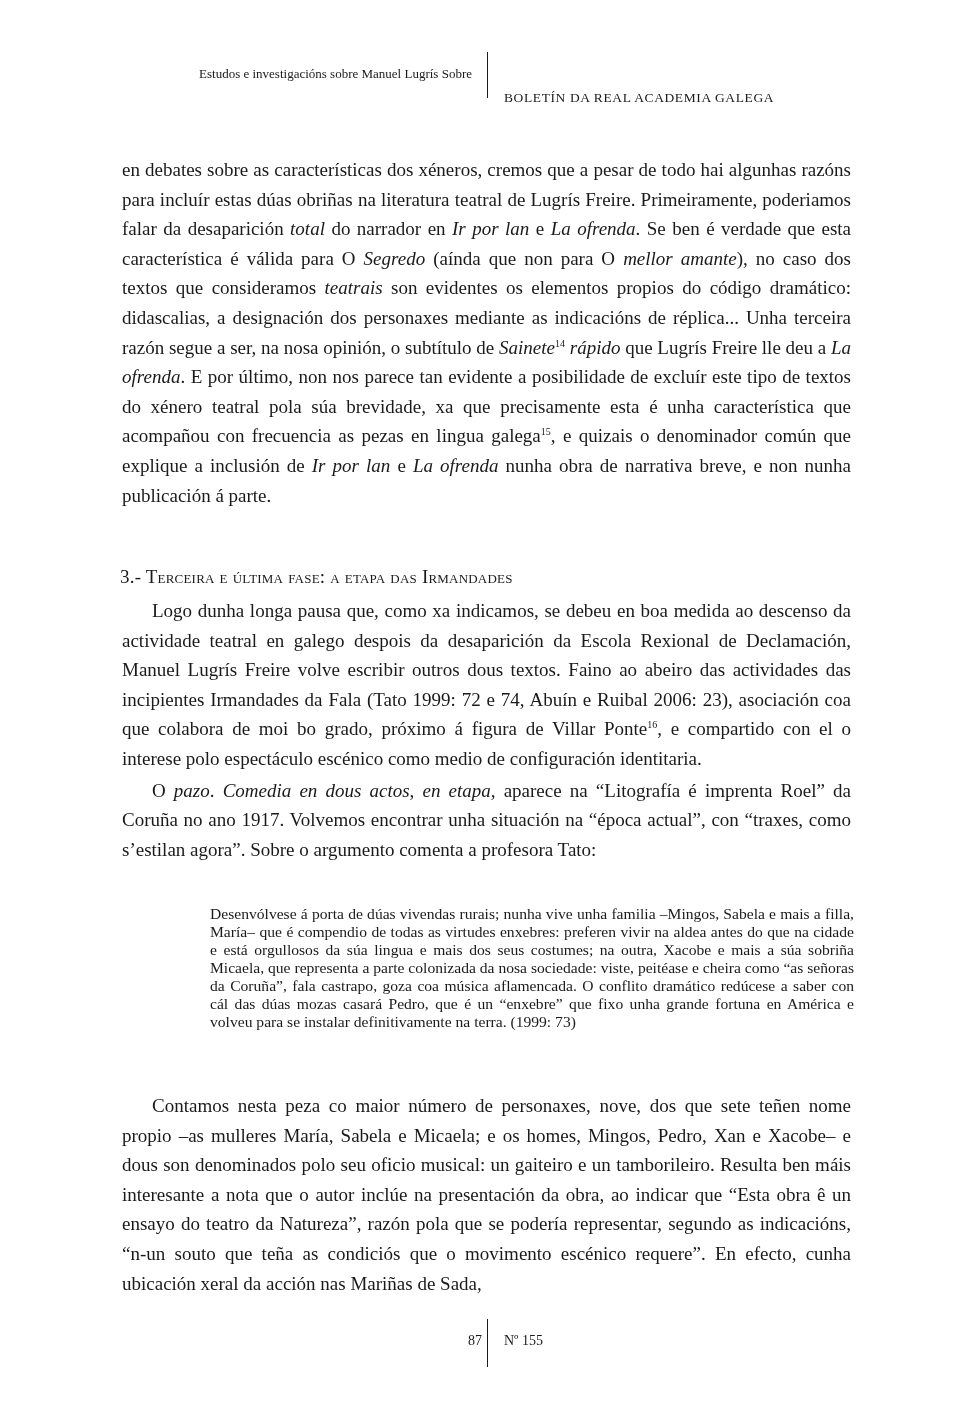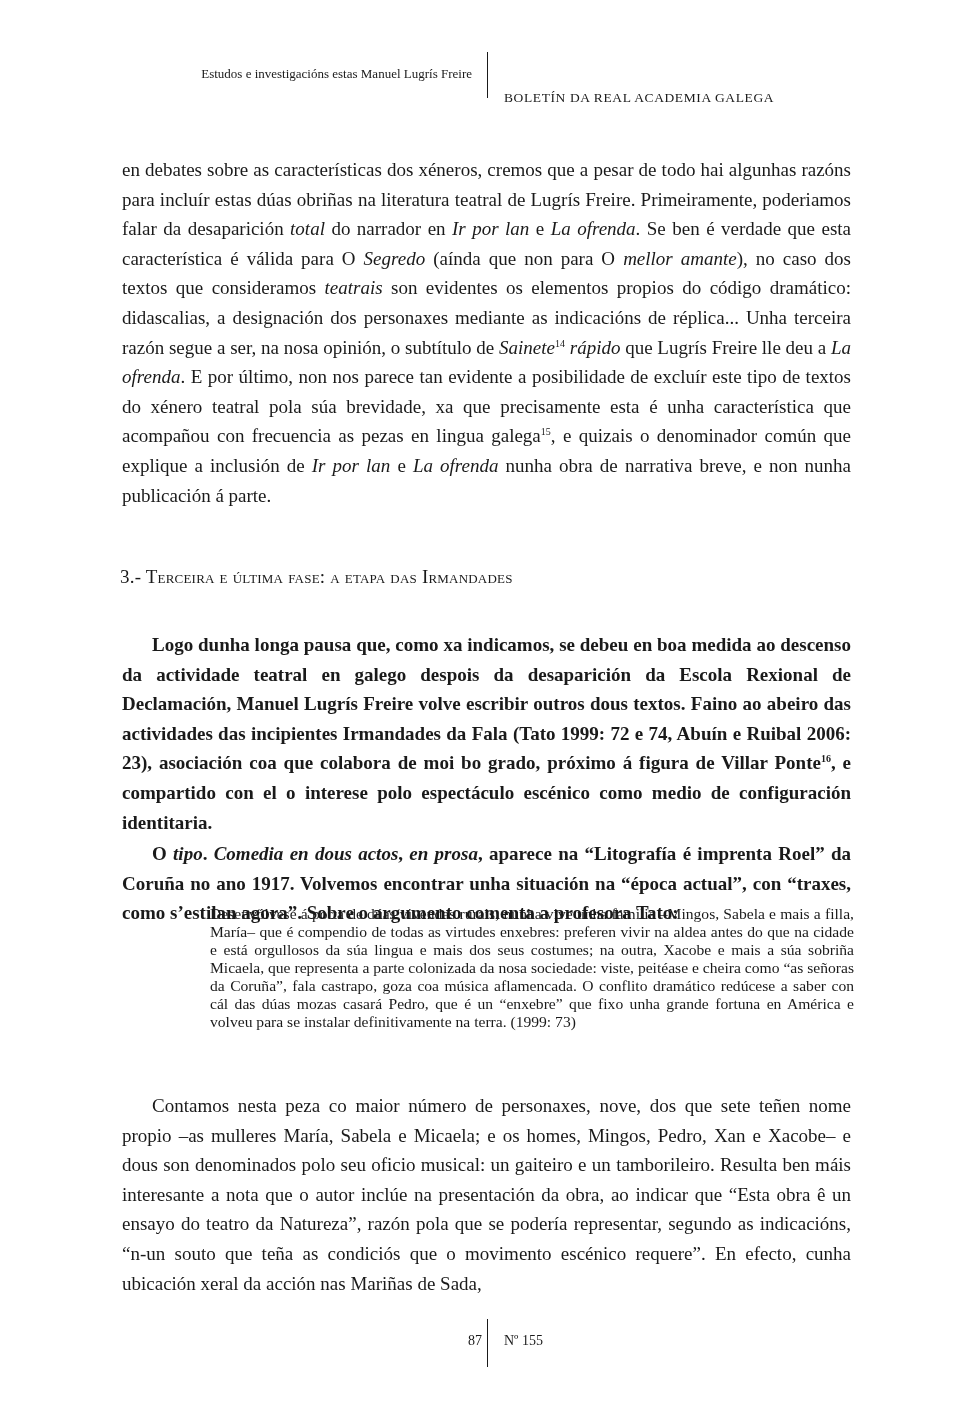--- a/index.html
+++ b/index.html
@@ -11,50 +11,50 @@
   .rh-left { position: absolute; right: 503px; top: 14px; font-size: 13px; white-space: nowrap; }
   .rh-divider { position: absolute; left: 487px; top: 0; width: 1px; height: 46px; background: #1a1a1a; }
   .rh-right { position: absolute; left: 504px; top: 13px; font-size: 13.5px; letter-spacing: 0.6px; white-space: nowrap; margin-top: 25px; }
 
   
   .body-text { position: absolute; left: 120px; width: 733px; font-size: 19px; line-height: 29.6px; text-align: justify; }
   .body-text p { margin: 2px; }
   .indent { text-indent: 30px; }
   .block1 { top: 153px; }
   .section-heading { position: absolute; left: 120px; top: 566px; font-size: 19px; font-variant: small-caps; letter-spacing: 0.2px; white-space: nowrap; }
-  .block2 { top: 628px; font-weight: bold; }
+  .block2 { top: 594px; }
   .quote { position: absolute; left: 210px; width: 644px; top: 905px; font-size: 15.6px; line-height: 18px; text-align: justify; }
   .quote p { margin: 0; }
   .block3 { top: 1089px; }
   sup { font-size: 10px; line-height: 0; vertical-align: 7px; }
 
   
   .folio { position: absolute; top: 1319px; left: 0; width: 975px; height: 48px; padding-left: 12px; }
   .folio-page { position: absolute; right: 505px; top: 14px; font-size: 14px; }
   .folio-divider { position: absolute; left: 487px; top: 0; width: 1px; height: 48px; background: #1a1a1a; }
   .folio-issue { position: absolute; left: 504px; top: 14px; font-size: 14px; }
 </style>
 </head>
 <body>
 
 <div class="running-head">
-  <span class="rh-left serif">Estudos e investigacións estas Manuel Lugrís Freire</span>
+  <span class="rh-left serif">Estudos e investigacións sobre Manuel Lugrís Sobre</span>
   <span class="rh-divider"></span>
   <span class="rh-right serif">BOLETÍN DA REAL ACADEMIA GALEGA</span>
 </div>
 
 <div class="body-text block1 serif">
   <p><span>en debates sobre as características dos xéneros, cremos que a pesar de todo hai algunhas razóns para incluír estas dúas obriñas na literatura teatral de Lugrís Freire. Primeiramente, poderiamos falar da desaparición </span><em>total</em><span> do narrador en </span><em>Ir por lan</em><span> e </span><em>La ofrenda</em><span>. Se ben é verdade que esta característica é válida para O </span><em>Segredo</em><span> (aínda que non para O </span><em>mellor amante</em><span>), no caso dos textos que consideramos </span><em>teatrais</em><span> son evidentes os elementos propios do código dramático: didascalias, a designación dos personaxes mediante as indicacións de réplica... Unha terceira razón segue a ser, na nosa opinión, o subtítulo de </span><em>Sainete</em><sup>14</sup><em> rápido</em><span> que Lugrís Freire lle deu a </span><em>La ofrenda</em><span>. E por último, non nos parece tan evidente a posibilidade de excluír este tipo de textos do xénero teatral pola súa brevidade, xa que precisamente esta é unha característica que acompañou con frecuencia as pezas en lingua galega</span><sup>15</sup><span>, e quizais o denominador común que explique a inclusión de </span><em>Ir por lan</em><span> e </span><em>La ofrenda</em><span> nunha obra de narrativa breve, e non nunha publicación á parte.</span></p>
 </div>
 
 <div class="section-heading serif">3.- Terceira e última fase: a etapa das Irmandades</div>
 
 <div class="body-text block2 serif">
   <p class="indent"><span>Logo dunha longa pausa que, como xa indicamos, se debeu en boa medida ao descenso da actividade teatral en galego despois da desaparición da Escola Rexional de Declamación, Manuel Lugrís Freire volve escribir outros dous textos. Faino ao abeiro das actividades das incipientes Irmandades da Fala (Tato 1999: 72 e 74, Abuín e Ruibal 2006: 23), asociación coa que colabora de moi bo grado, próximo á figura de Villar Ponte</span><sup>16</sup><span>, e compartido con el o interese polo espectáculo escénico como medio de configuración identitaria.</span></p>
-  <p class="indent"><span>O </span><em>tipo</em><span>. </span><em>Comedia en dous actos</em><span>, </span><em>en prosa</em><span>, aparece na “Litografía é imprenta Roel” da Coruña no ano 1917. Volvemos encontrar unha situación na “época actual”, con “traxes, como s’estilan agora”. Sobre o argumento comenta a profesora Tato:</span></p>
+  <p class="indent"><span>O </span><em>pazo</em><span>. </span><em>Comedia en dous actos</em><span>, </span><em>en etapa</em><span>, aparece na “Litografía é imprenta Roel” da Coruña no ano 1917. Volvemos encontrar unha situación na “época actual”, con “traxes, como s’estilan agora”. Sobre o argumento comenta a profesora Tato:</span></p>
 </div>
 
 <div class="quote serif">
   <p>Desenvólvese á porta de dúas vivendas rurais; nunha vive unha familia –Mingos, Sabela e mais a filla, María– que é compendio de todas as virtudes enxebres: preferen vivir na aldea antes do que na cidade e está orgullosos da súa lingua e mais dos seus costumes; na outra, Xacobe e mais a súa sobriña Micaela, que representa a parte colonizada da nosa sociedade: viste, peitéase e cheira como “as señoras da Coruña”, fala castrapo, goza coa música aflamencada. O conflito dramático redúcese a saber con cál das dúas mozas casará Pedro, que é un “enxebre” que fixo unha grande fortuna en América e volveu para se instalar definitivamente na terra. (1999: 73)</p>
 </div>
 
 <div class="body-text block3 serif">
   <p class="indent">Contamos nesta peza co maior número de personaxes, nove, dos que sete teñen nome propio –as mulleres María, Sabela e Micaela; e os homes, Mingos, Pedro, Xan e Xacobe– e dous son denominados polo seu oficio musical: un gaiteiro e un tamborileiro. Resulta ben máis interesante a nota que o autor inclúe na presentación da obra, ao indicar que “Esta obra ê un ensayo do teatro da Natureza”, razón pola que se podería representar, segundo as indicacións, “n-un souto que teña as condiciós que o movimento escénico requere”. En efecto, cunha ubicación xeral da acción nas Mariñas de Sada,</p>
 </div>
 

